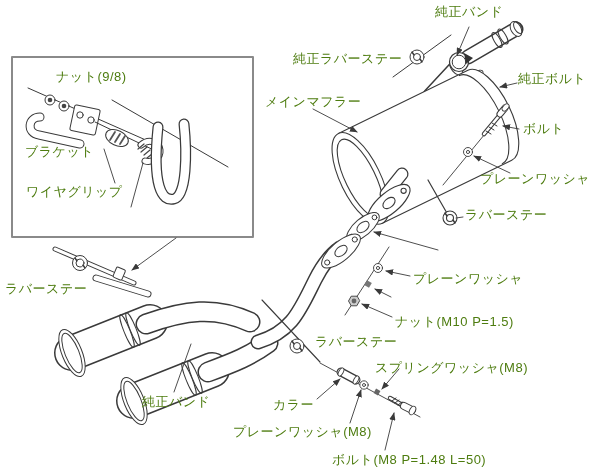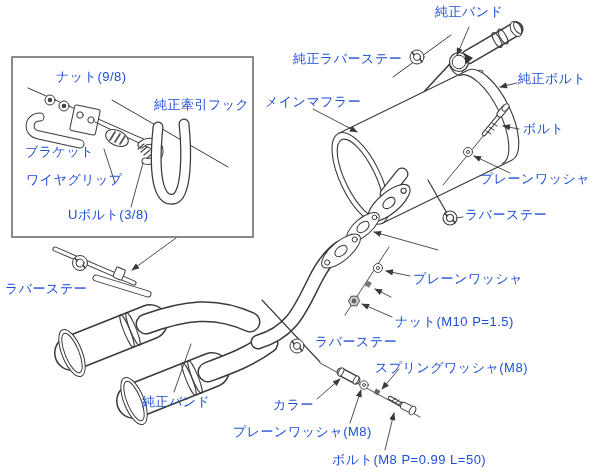--- a/index.html
+++ b/index.html
@@ -2,21 +2,21 @@
 <html><head>
 <meta charset="utf-8">
 <style>
   html,body{margin:0;padding:0;background:#fff;}
   #stage{
     position:relative;width:600px;height:473px;background:#fff;overflow:hidden;
     font-family:"Liberation Sans",sans-serif;
   }
   #art{position:absolute;left:0;top:0;}
   .lbl{
-    position:absolute;font-size:13px;line-height:1.1;color:#1d4ed8;
+    position:absolute;font-size:13px;line-height:1.1;color:#4d7c0f;
     letter-spacing:.5px;white-space:nowrap;
     font-family:"Liberation Sans",sans-serif;
   }
   .spec{letter-spacing:0;}
 </style>
 </head>
 <body>
 
 <div id="stage">
 
@@ -244,34 +244,32 @@
     <line x1="176" y1="238" x2="132" y2="270" marker-end="url(#arw)"></line>
     <line x1="174" y1="392" x2="191" y2="344"></line>
     <line x1="399" y1="369" x2="382" y2="389" marker-end="url(#arw)"></line>
     <line x1="317" y1="399" x2="340" y2="379" marker-end="url(#arw)"></line>
     <line x1="350" y1="423" x2="361" y2="390" marker-end="url(#arw)"></line>
     <line x1="385" y1="450" x2="394" y2="413" marker-end="url(#arw)"></line>
   </g>
 </svg>
 
   <div class="lbl" style="left:56px;top:70px">ナット(9/8)</div>
-  <div class="lbl" style="left:154px;top:98px">純正牽引フック</div>
   <div class="lbl" style="left:25px;top:145px">ブラケット</div>
-  <div class="lbl" style="left:26px;top:173px">ワイヤグリップ</div>
-  <div class="lbl" style="left:68px;top:208px">Uボルト(3/8)</div>
+  <div class="lbl" style="left:26px;top:185px">ワイヤグリップ</div>
 
   <div class="lbl" style="left:435px;top:5px">純正バンド</div>
   <div class="lbl" style="left:293px;top:52px">純正ラバーステー</div>
   <div class="lbl" style="left:518px;top:72px">純正ボルト</div>
   <div class="lbl" style="left:265px;top:95px">メインマフラー</div>
   <div class="lbl" style="left:523px;top:122px">ボルト</div>
   <div class="lbl" style="left:480px;top:172px">プレーンワッシャ</div>
   <div class="lbl" style="left:465px;top:208px">ラバーステー</div>
   <div class="lbl" style="left:413px;top:272px">プレーンワッシャ</div>
   <div class="lbl" style="left:395px;top:315px">ナット(M10 P=1.5)</div>
   <div class="lbl" style="left:5px;top:282px">ラバーステー</div>
   <div class="lbl" style="left:315px;top:335px">ラバーステー</div>
   <div class="lbl" style="left:375px;top:361px">スプリングワッシャ(M8)</div>
   <div class="lbl" style="left:273px;top:398px">カラー</div>
   <div class="lbl" style="left:142px;top:395px">純正バンド</div>
   <div class="lbl" style="left:233px;top:425px">プレーンワッシャ(M8)</div>
-  <div class="lbl" style="left:332px;top:453px">ボルト(M8 P=0.99 L=50)</div>
+  <div class="lbl" style="left:332px;top:453px">ボルト(M8 P=1.48 L=50)</div>
 </div>
 
 </body></html>

